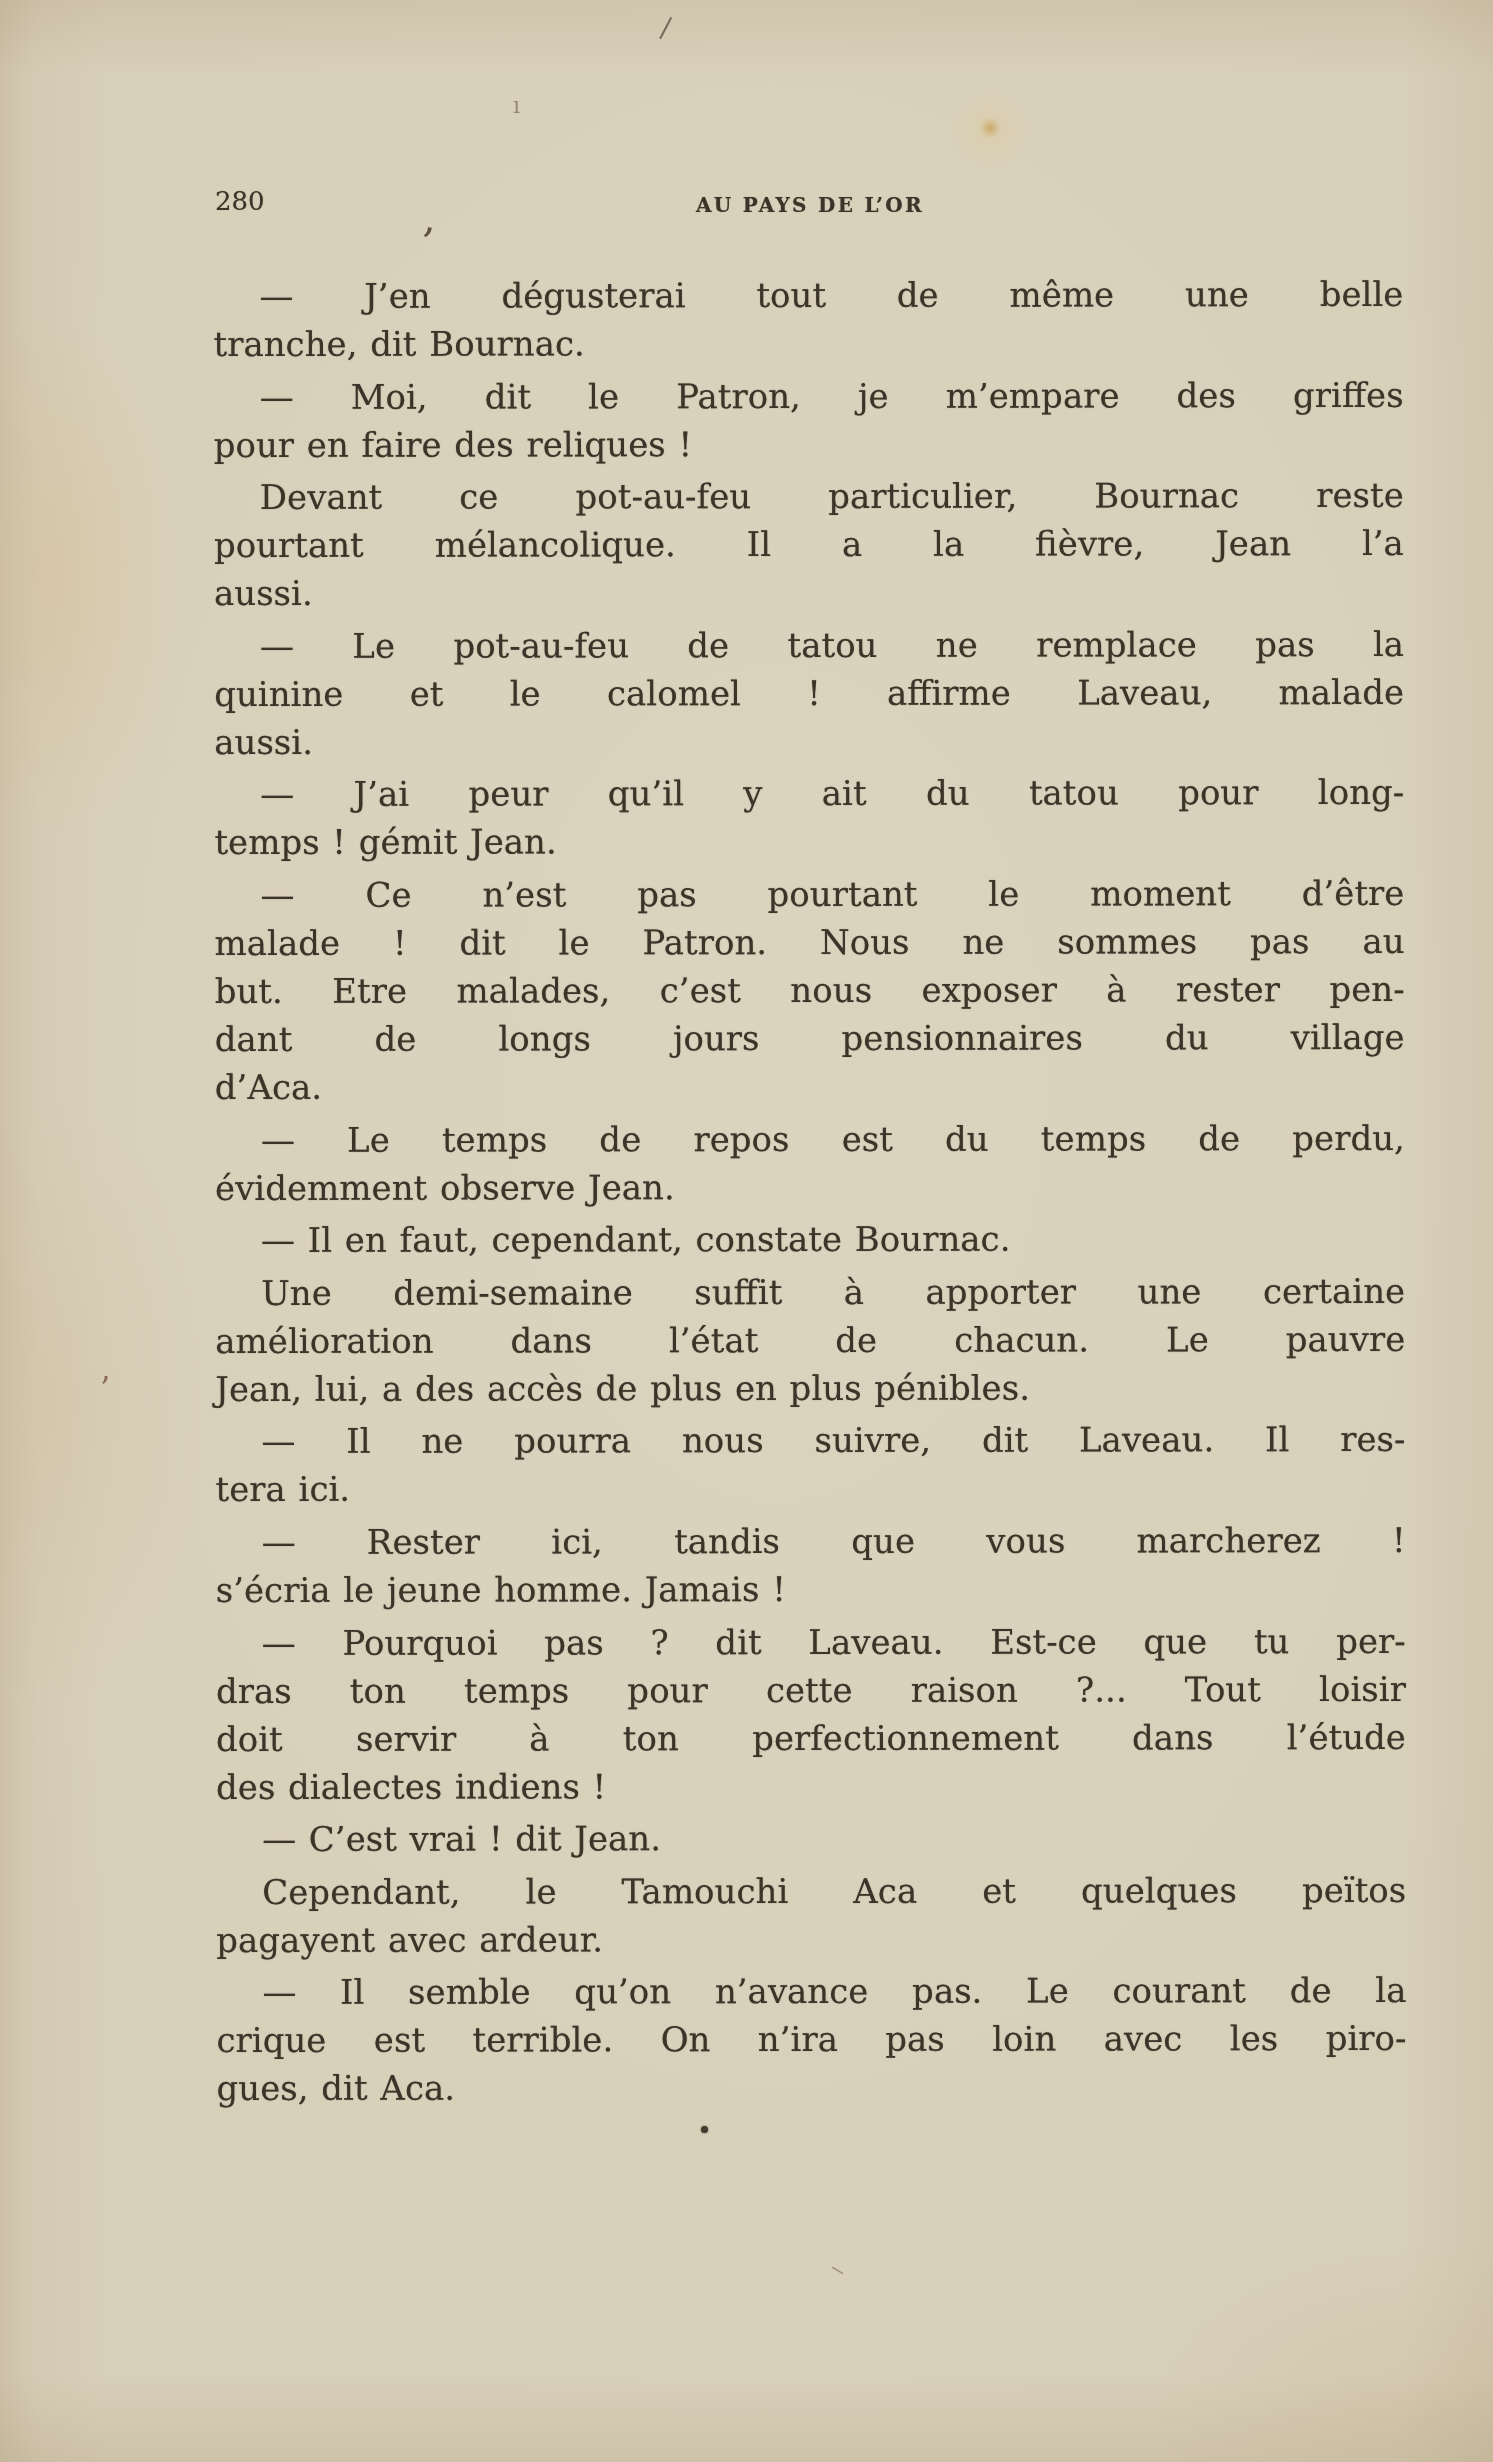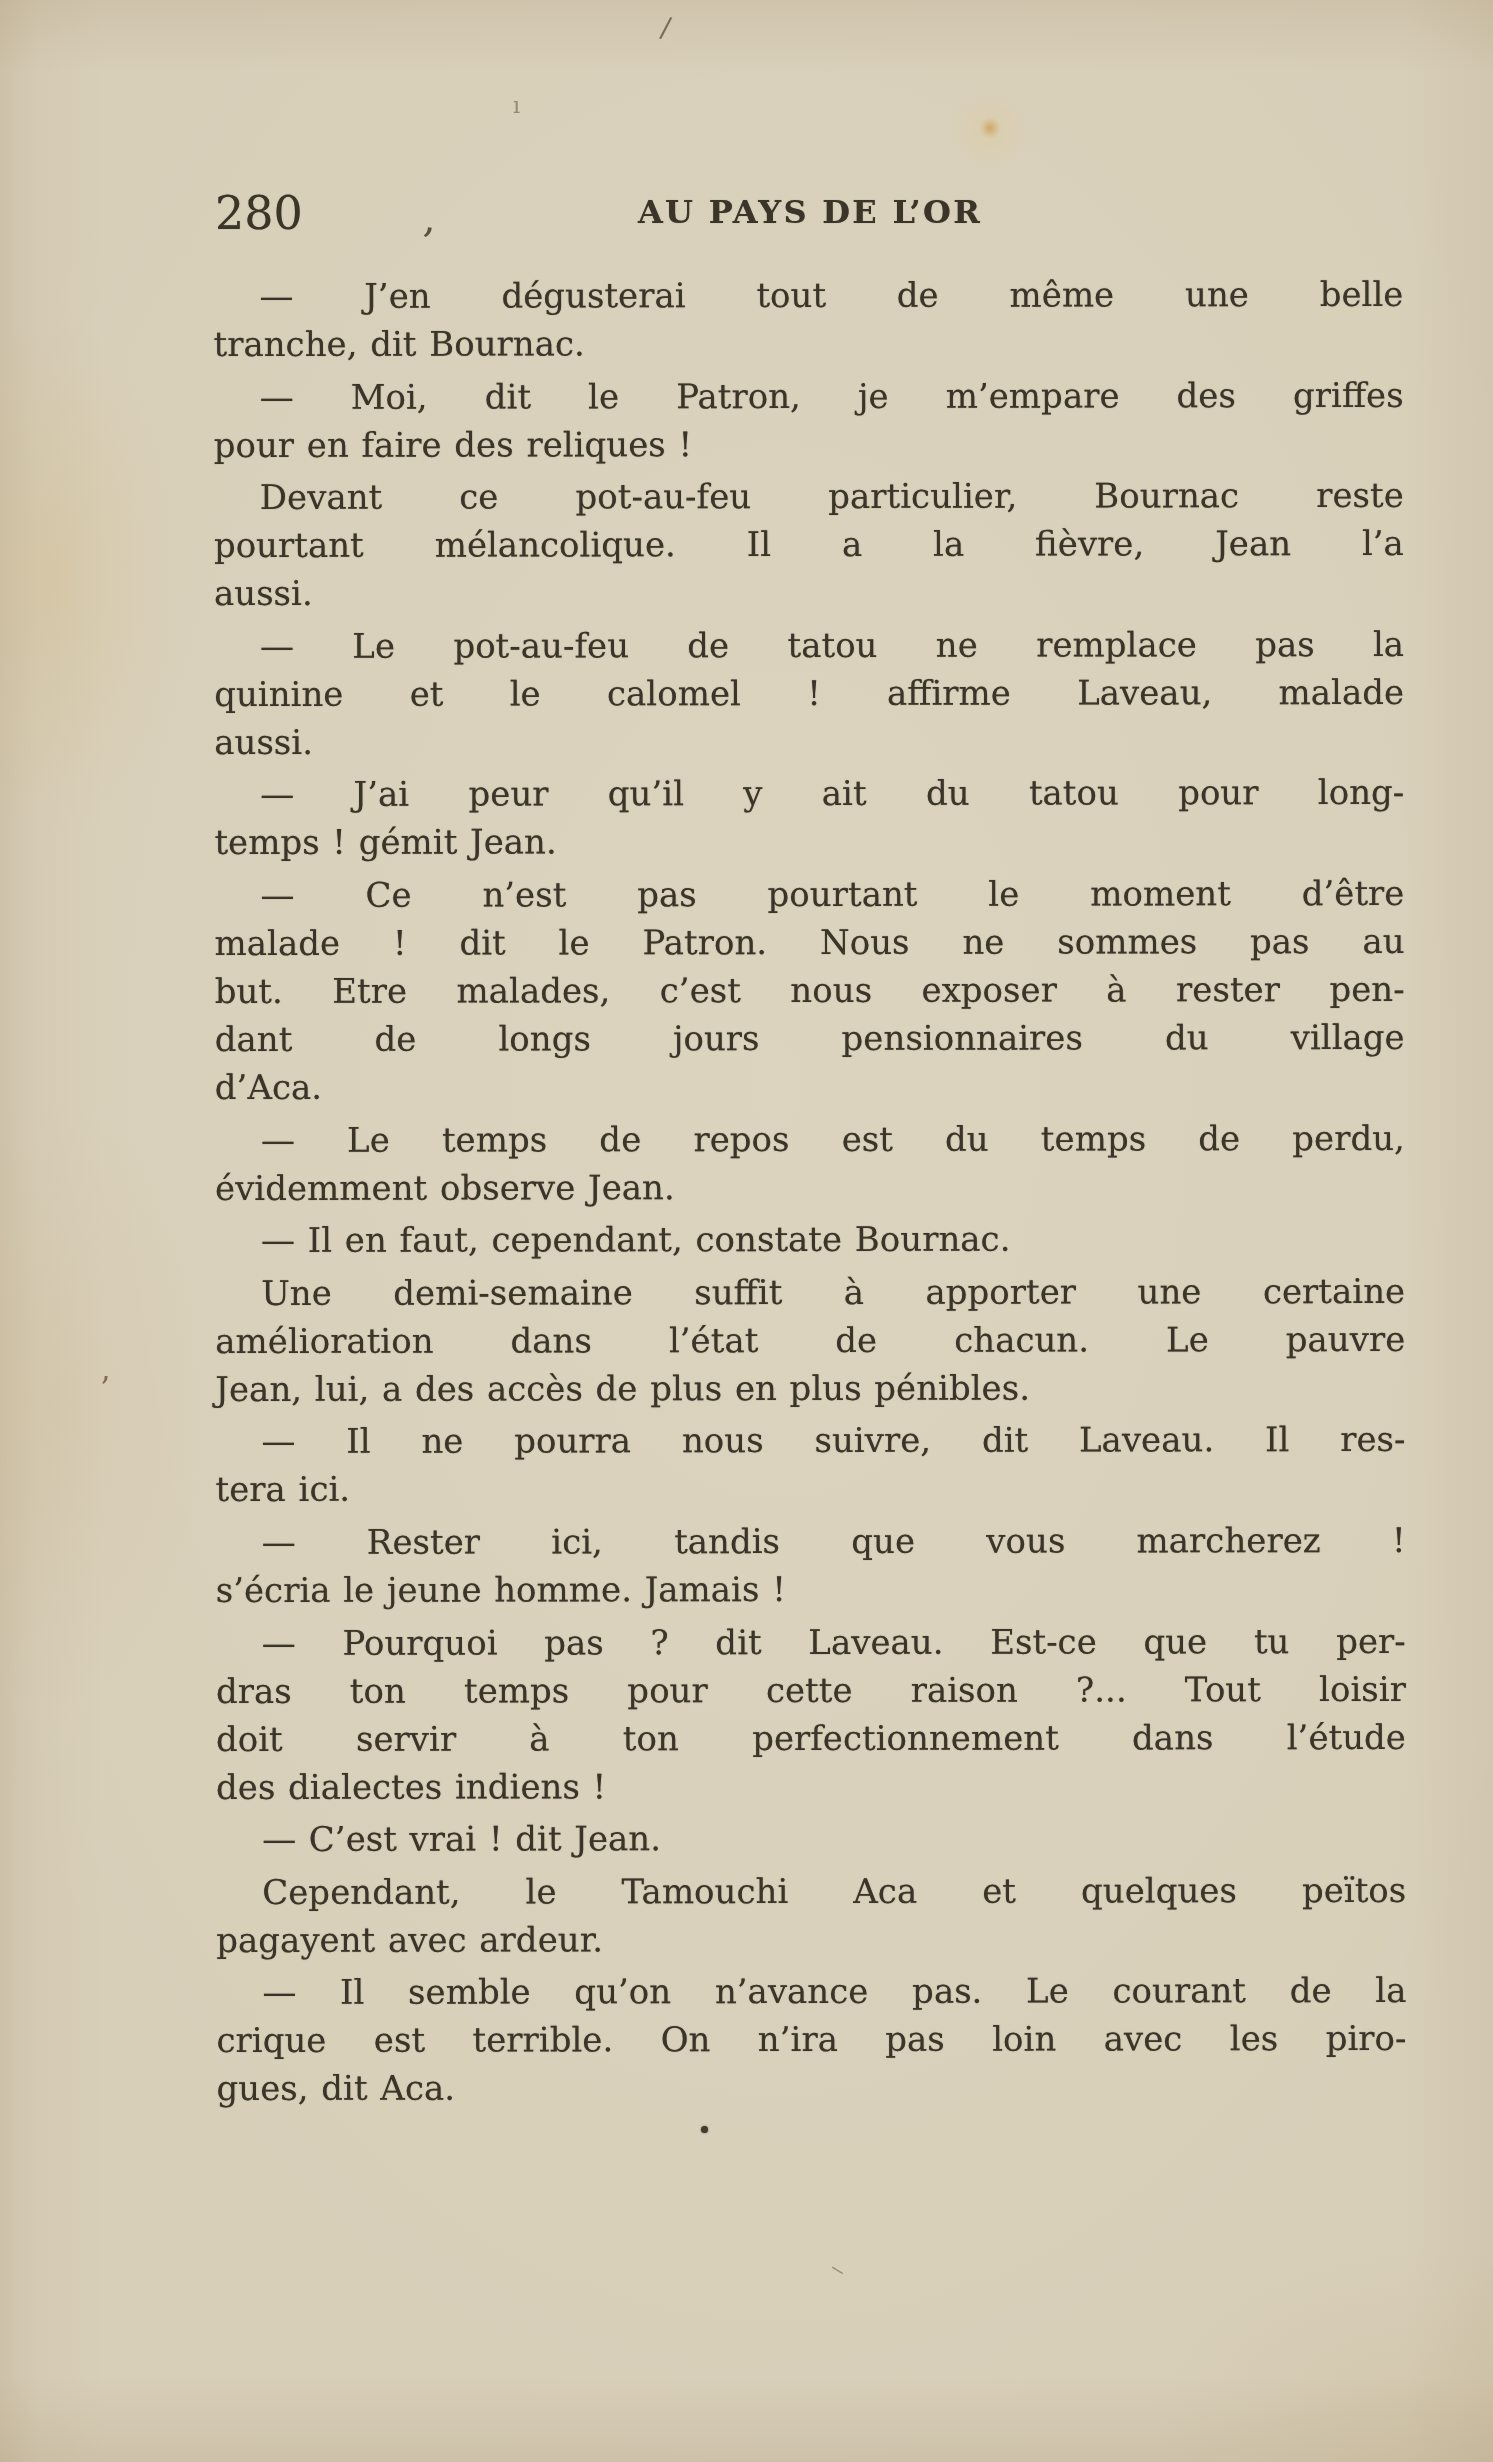--- a/index.html
+++ b/index.html
@@ -14,26 +14,26 @@
       radial-gradient(ellipse 158px 306px at 51px 1402px, rgba(186,152,92,0.10), rgba(186,152,92,0) 100%),
       radial-gradient(ellipse 279px 167px at 1430px 2414px, rgba(170,140,90,0.12), rgba(170,140,90,0) 100%),
       radial-gradient(ellipse 1253px 1950px at 52% 44%, rgba(255,252,240,0.10), rgba(0,0,0,0) 75%),
       linear-gradient(90deg, rgba(148,118,80,0.16) 0%, rgba(148,118,80,0.05) 2.5%, rgba(0,0,0,0) 7%, rgba(0,0,0,0) 94%, rgba(148,118,80,0.10) 100%),
       linear-gradient(180deg, rgba(148,118,80,0.14) 0%, rgba(0,0,0,0) 3%, rgba(0,0,0,0) 96.5%, rgba(150,125,85,0.16) 100%);
     font-family:"DejaVu Serif", serif;
   }
   #header { position:absolute; left:215px; top:186px; width:1190px; height:46px; }
   #page-number {
     position:absolute; left:0; top:0;
-    font-size:46px; color:#3b3428;
+    font-size:26px; color:#3b3428;
     text-shadow:0 0 0.9px rgba(59,52,40,0.5);
   }
   #running-title {
     position:absolute; left:0; right:0; top:6.5px; text-align:center;
-    font-size:32px; font-weight:bold; letter-spacing:2.3px; color:#3b3428;
+    font-size:20px; font-weight:bold; letter-spacing:2.3px; color:#3b3428;
     text-shadow:0 0 0.9px rgba(59,52,40,0.5);
   }
   #body-text {
     position:absolute; left:215px; top:271px; width:1190px;
     font-size:34px; line-height:48px; color:#3b3428;
     text-shadow:0 0 1.1px rgba(59,52,40,0.55);
     word-spacing:1.9px;
     transform:rotate(-0.1deg);
   }
   .para { margin:0 0 4.6px 0; }

